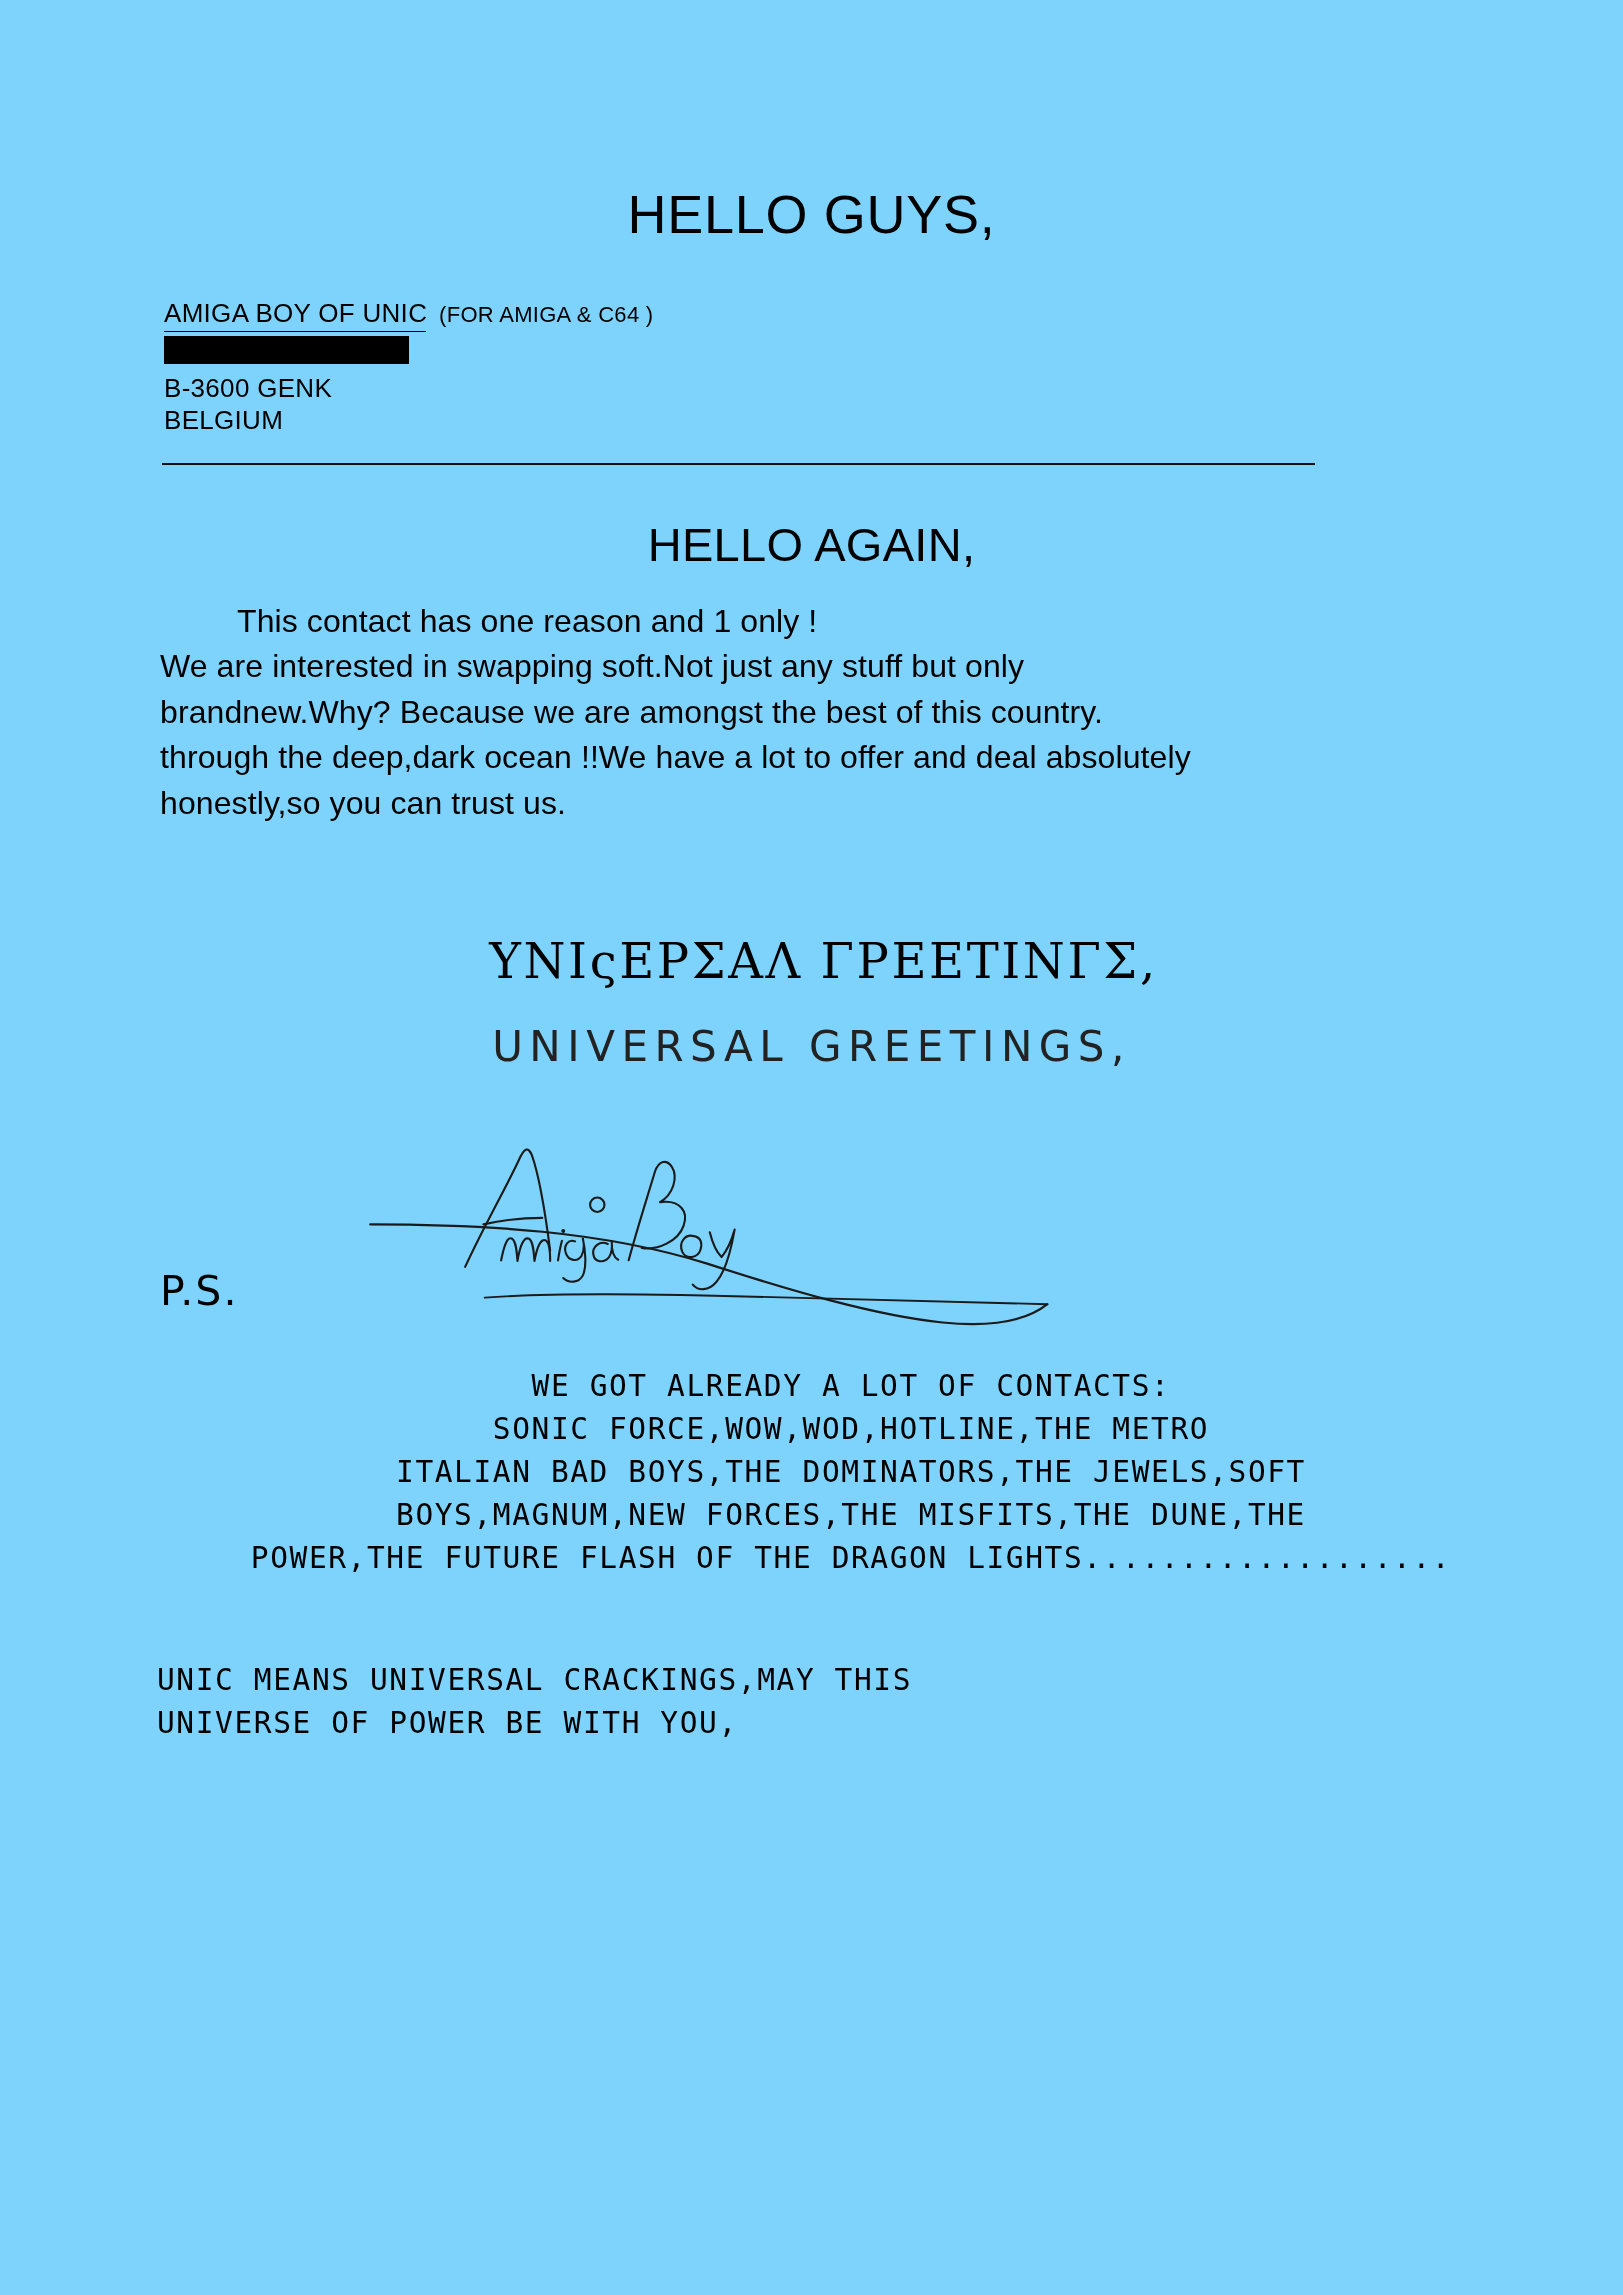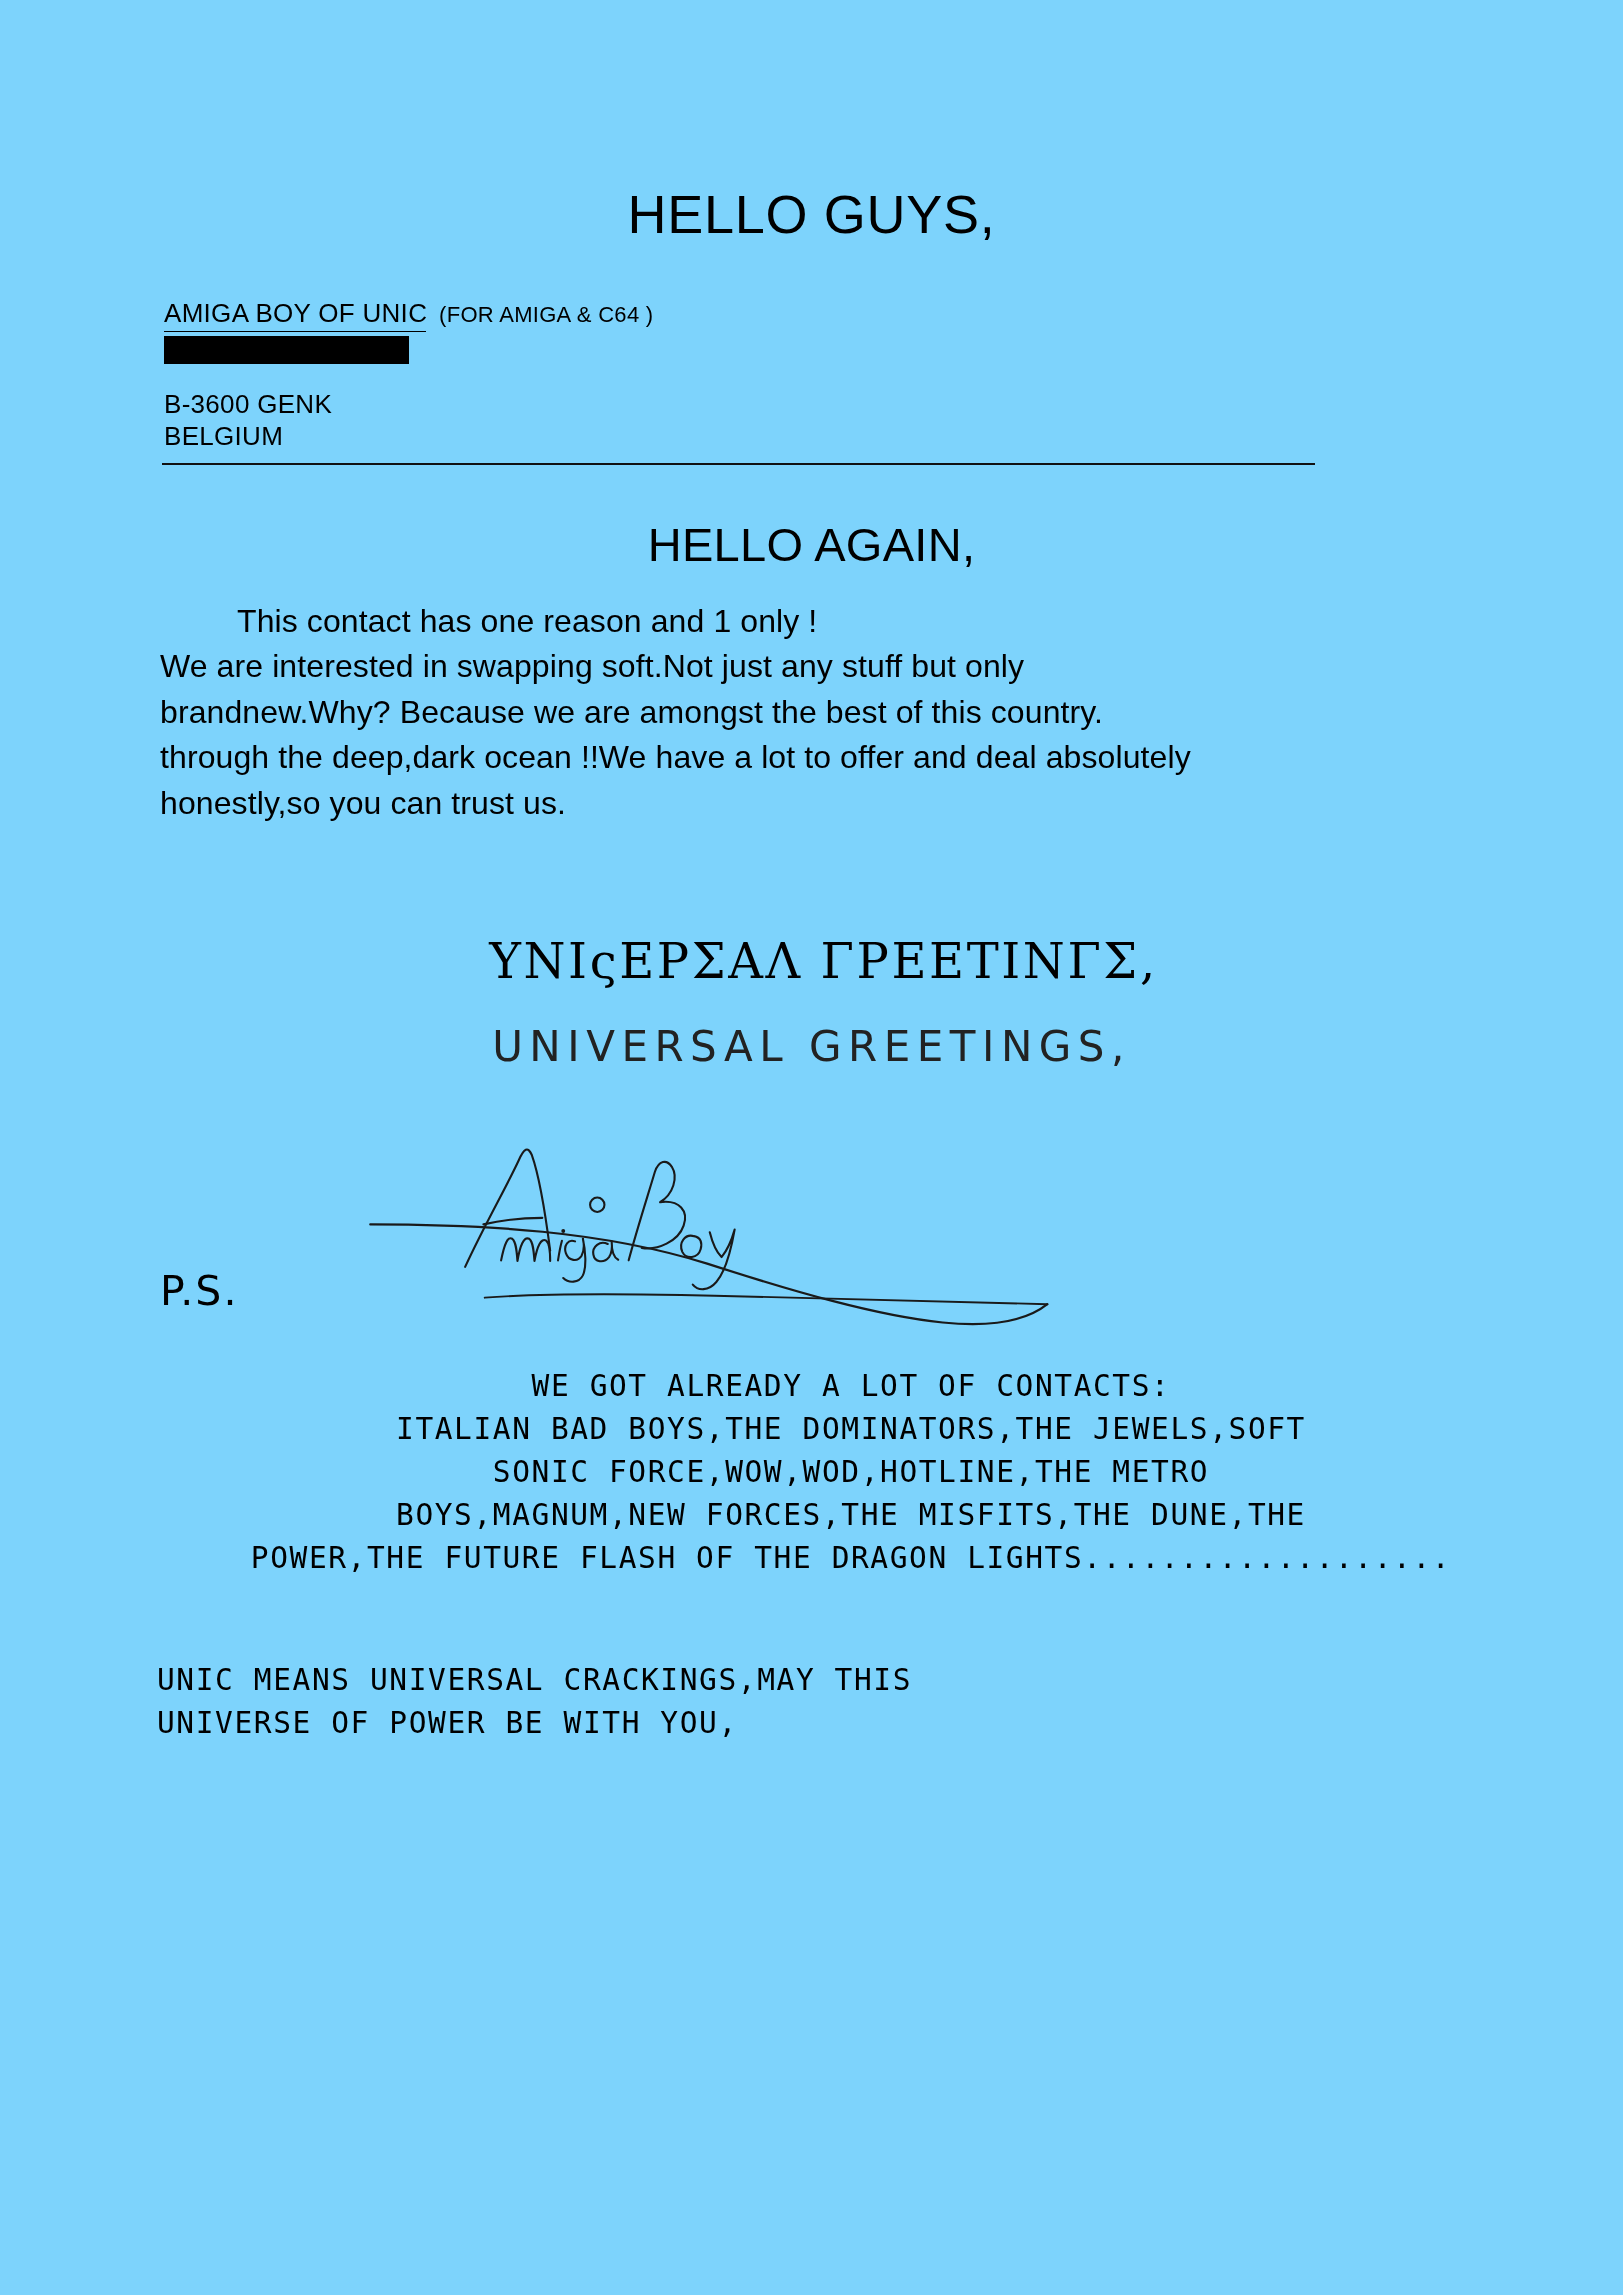--- a/index.html
+++ b/index.html
@@ -57,21 +57,21 @@
     background: #000;
     margin-top: 2px;
   }
   .redaction-bar {
     margin-top: 3.9px;
     width: 245px;
     height: 27.5px;
     background: #000000;
   }
   .sender-city {
-    margin-top: 24px;
+    margin-top: 8px;
     font-size: 26px;
     line-height: 1.24;
     letter-spacing: 0.3px;
   }
 
   .hrule {
     position: absolute;
     left: 162px;
     top: 463px;
     width: 1153px;
@@ -220,22 +220,22 @@
       <path d="M500 168 C 486 164, 476 178, 482 192 C 488 204, 506 202, 510 188 C 513 178, 510 170, 500 168 Z"></path>
 
       <path d="M524 162 C 528 178, 534 192, 542 200 C 552 188, 558 172, 562 158 C 556 192, 548 222, 534 238 C 522 252, 506 252, 498 242"></path>
     </g>
   </svg>
 
   <div class="ps-label">P.S.</div>
 
   <div class="mono-block" id="contacts-block">
     <p>WE GOT ALREADY A LOT OF CONTACTS:</p>
+    <p>SONIC FORCE,WOW,WOD,HOTLINE,THE METRO</p>
     <p>ITALIAN BAD BOYS,THE DOMINATORS,THE JEWELS,SOFT</p>
-    <p>SONIC FORCE,WOW,WOD,HOTLINE,THE METRO</p>
     <p>BOYS,MAGNUM,NEW FORCES,THE MISFITS,THE DUNE,THE</p>
     <p>POWER,THE FUTURE FLASH OF THE DRAGON LIGHTS...................</p>
   </div>
 
   <div class="mono-block" id="closing-block">
     <p>UNIC MEANS UNIVERSAL CRACKINGS,MAY THIS</p>
     <p>UNIVERSE OF POWER BE WITH YOU,</p>
   </div>
 
 </div>

